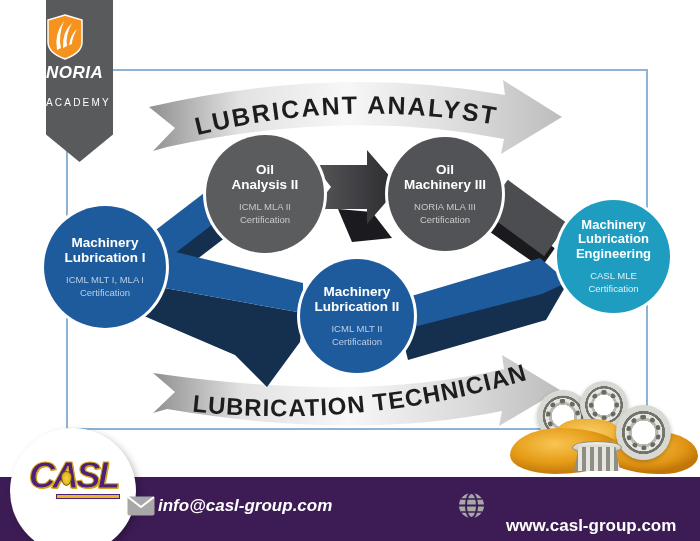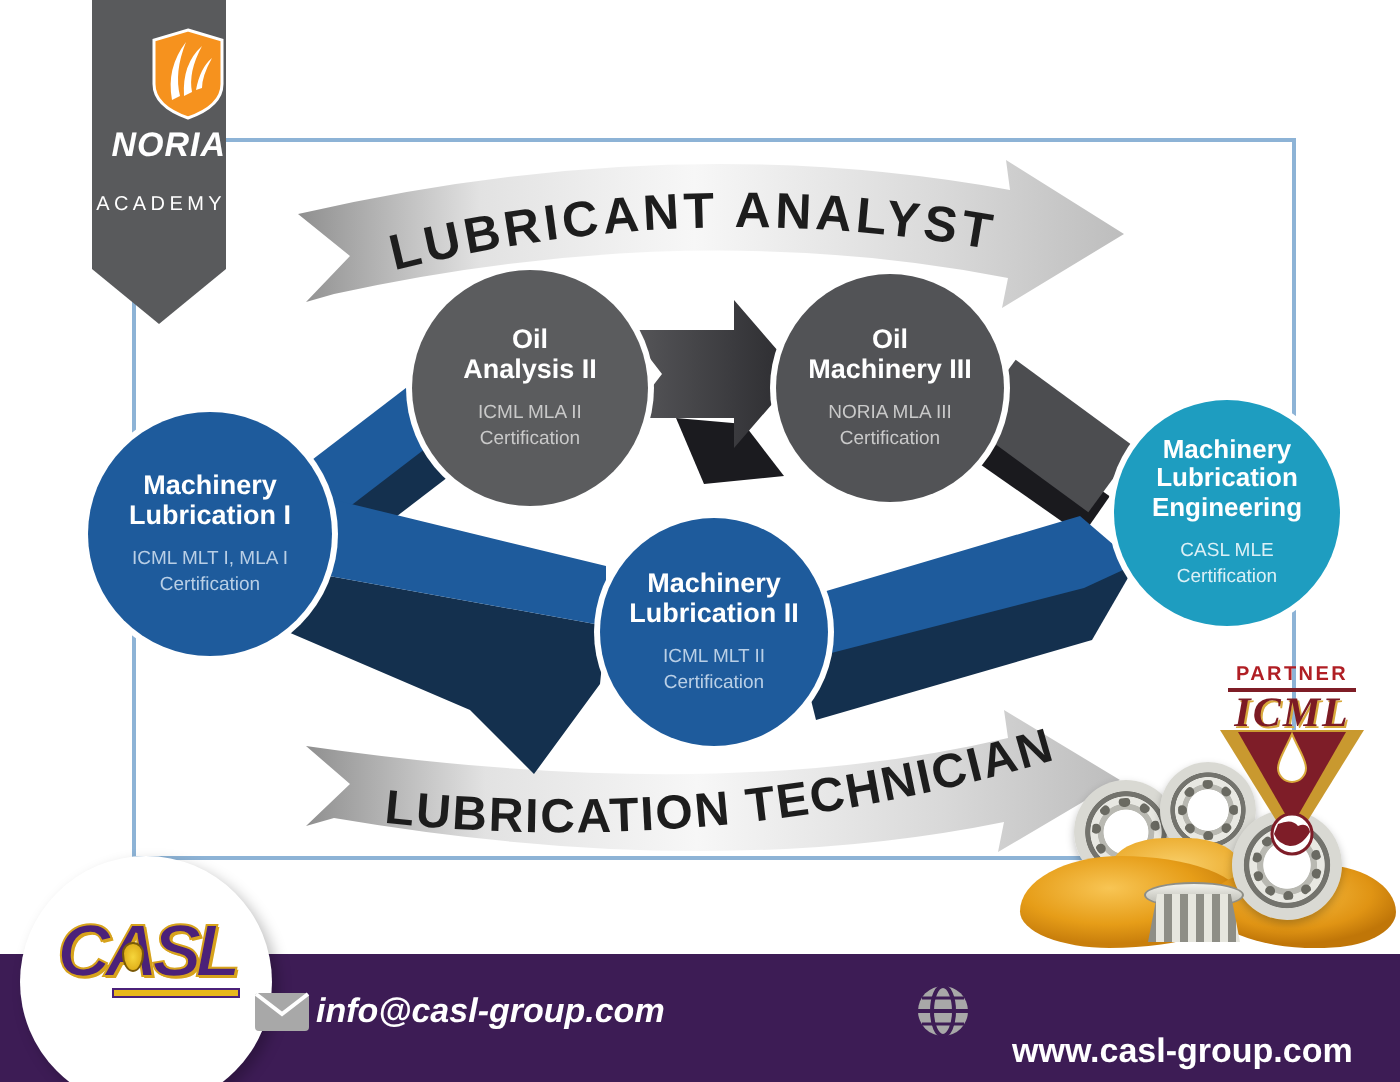--- a/index.html
+++ b/index.html
@@ -24,21 +24,21 @@
   .node-oa3{left:388px;top:137px;width:114px;height:114px;background:#525356;}
   .node-ml2{left:300px;top:259px;width:114px;height:114px;background:#1e5b9c;}
   .node-mle{left:557px;top:200px;width:113px;height:113px;background:#1e9dc0;}
   .node-ml1 .node-cert,.node-ml2 .node-cert{color:#b9cfe6;}
   .node-oa2 .node-cert,.node-oa3 .node-cert{color:#c9c9c9;}
   .node-mle .node-cert{color:#dcf0f6;}
   .node-mle .node-title{font-size:13px;}
   
   .noria-badge{position:absolute;left:46px;top:0;width:67px;height:162px;background:#595a5c;
                clip-path:polygon(0 0,100% 0,100% 83%,50% 100%,0 83%);z-index:4;
-               display:flex;flex-direction:column;align-items:flex-end;}
+               display:flex;flex-direction:column;align-items:flex-start;}
   .noria-shield{margin-top:14px;}
   .noria-name{color:#fff;font-weight:800;font-style:italic;font-size:17px;letter-spacing:.5px;margin-top:3px;}
   .noria-sub{color:#fff;font-size:10px;letter-spacing:2.2px;margin-top:14px;}
   
   .icml-badge{position:absolute;left:600px;top:333px;width:92px;height:100px;z-index:5;text-align:center;}
   .partner-label{color:#b01e24;font-weight:bold;font-size:10px;letter-spacing:1.2px;line-height:1;}
   .partner-rule{width:64px;height:2px;background:#7e1d26;margin:1px auto 0 auto;}
   .icml-word{font-family:"Liberation Serif",serif;font-weight:700;font-style:italic;font-size:21px;
              color:#7c1b24;line-height:1;letter-spacing:1px;text-shadow:1px 1px 0 #d8a93c;}
   .icml-v{display:block;margin:-2px auto 0 auto;}
@@ -221,32 +221,20 @@
     <div class="grease g3"></div>
     <div class="grease g1"></div>
     <div class="grease g2"></div>
     <div class="bearing bearing-c">
         <div class="bearing-cage"></div>
       </div>
     <div class="roller-cap"></div>
     <div class="roller"></div>
   </div>
 
-  <div class="icml-badge">
-    <div class="partner-label">PARTNER</div>
-    <div class="partner-rule"></div>
-    <div class="icml-word">ICML</div>
-    <svg class="icml-v" width="74" height="64" viewBox="0 0 74 64">
-      <polygon points="1,0 73,0 37,58" fill="#c9992f"></polygon>
-      <polygon points="10,1 64,1 37,48" fill="#7e1d28"></polygon>
-      <path d="M37,2 C33,11 30,15 30,19 a7,7 0 0 0 14,0 C44,15 41,11 37,2 Z" fill="#ffffff" stroke="#d8a93c" stroke-width="1"></path>
-      <circle cx="37" cy="52" r="10" fill="#ffffff" stroke="#7e1d28" stroke-width="1.5"></circle>
-      <path d="M30,47 q7,-3 10,1 q5,-2 6,3 q-4,7 -10,7 q-6,-1 -8,-6 Z" fill="#7e1d28"></path>
-    </svg>
-  </div>
 
   <div class="footer-bar"></div>
 
   <svg class="envelope" width="28" height="20" viewBox="0 0 28 20">
     <rect x="0.5" y="0.5" width="27" height="19" rx="2" fill="#a8a8a8"></rect>
     <path d="M1,1 L14,11 L27,1" fill="none" stroke="#ffffff" stroke-width="2"></path>
   </svg>
   <div class="footer-item email-text">info@casl-group.com</div>
 
   <svg class="globe" width="27" height="27" viewBox="0 0 27 27">

